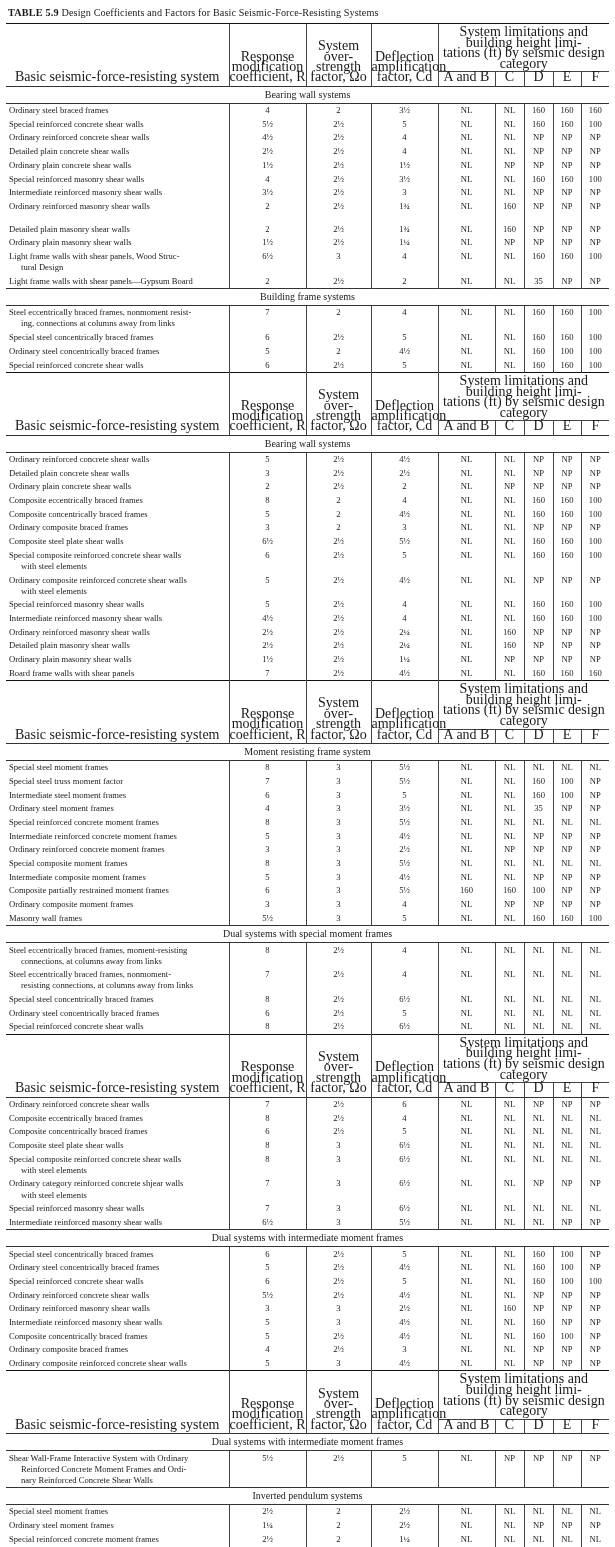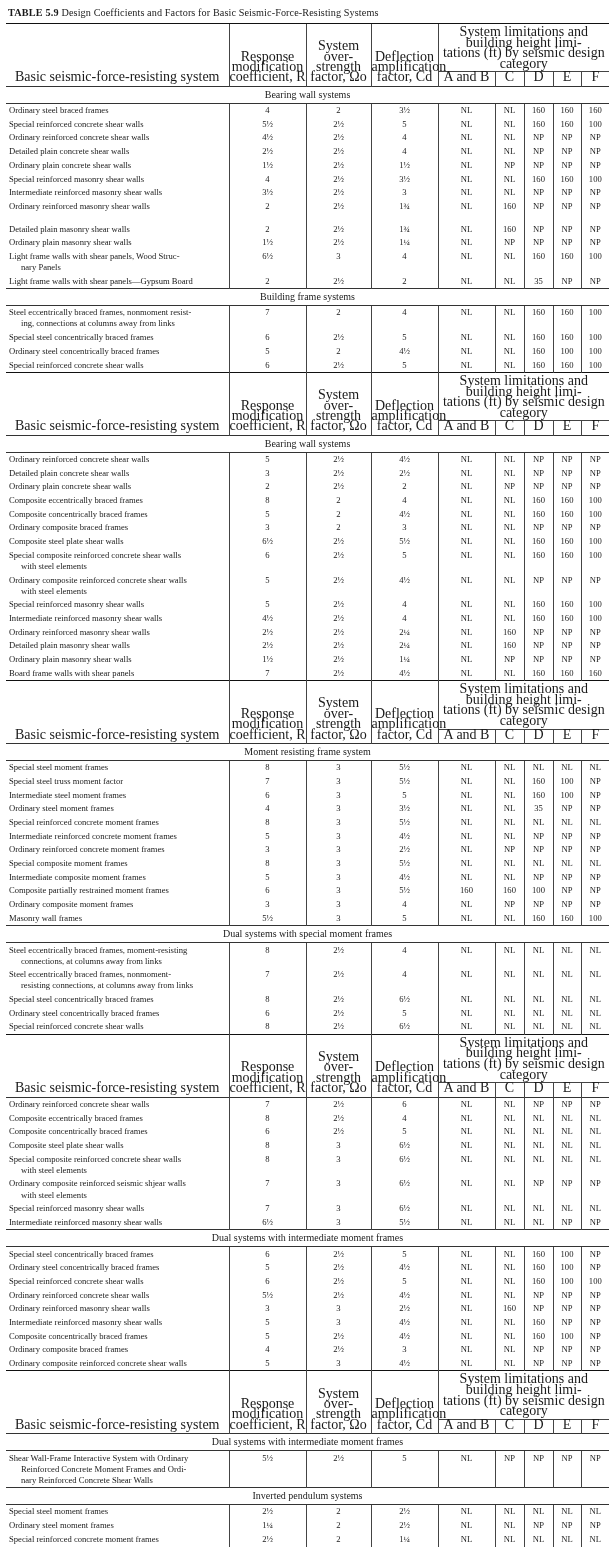--- a/index.html
+++ b/index.html
@@ -281,21 +281,21 @@
           <td class="num vl">1½</td>
           <td class="num vl">2½</td>
           <td class="num vl">1¼</td>
           <td class="sdc vl">NL</td>
           <td class="sdc vl">NP</td>
           <td class="sdc vl">NP</td>
           <td class="sdc vl">NP</td>
           <td class="sdc vl">NP</td>
         </tr>
         <tr class="data">
-          <td class="desc"><span>Light frame walls with shear panels, Wood Struc-</span><span class="cont">nary Panels</span></td>
+          <td class="desc"><span>Light frame walls with shear panels, Wood Struc-</span><span class="cont">tural Design</span></td>
           <td class="num vl">6½</td>
           <td class="num vl">3</td>
           <td class="num vl">4</td>
           <td class="sdc vl">NL</td>
           <td class="sdc vl">NL</td>
           <td class="sdc vl">160</td>
           <td class="sdc vl">160</td>
           <td class="sdc vl">100</td>
         </tr>
         <tr class="data">
@@ -862,21 +862,21 @@
           <td class="num vl">8</td>
           <td class="num vl">3</td>
           <td class="num vl">6½</td>
           <td class="sdc vl">NL</td>
           <td class="sdc vl">NL</td>
           <td class="sdc vl">NL</td>
           <td class="sdc vl">NL</td>
           <td class="sdc vl">NL</td>
         </tr>
         <tr class="data">
-          <td class="desc"><span>Ordinary composite reinforced seismic shjear walls</span><span class="cont">with steel elements</span></td>
+          <td class="desc"><span>Ordinary category reinforced concrete shjear walls</span><span class="cont">with steel elements</span></td>
           <td class="num vl">7</td>
           <td class="num vl">3</td>
           <td class="num vl">6½</td>
           <td class="sdc vl">NL</td>
           <td class="sdc vl">NL</td>
           <td class="sdc vl">NP</td>
           <td class="sdc vl">NP</td>
           <td class="sdc vl">NP</td>
         </tr>
         <tr class="data">

